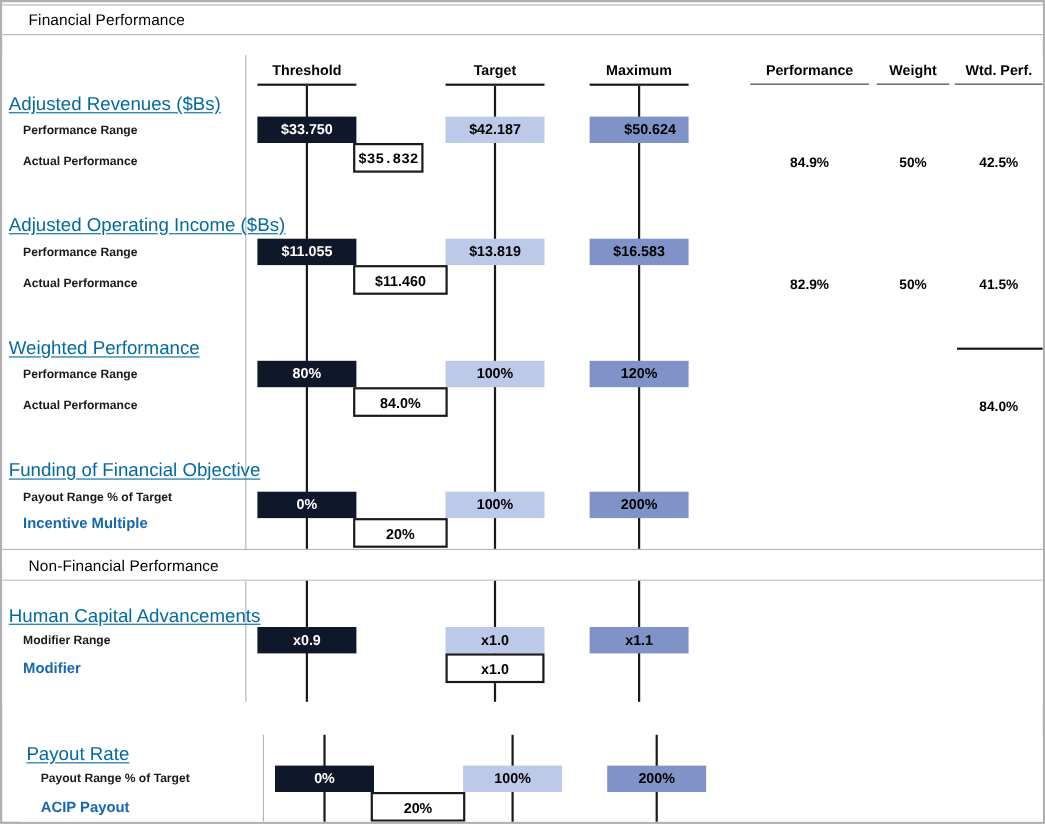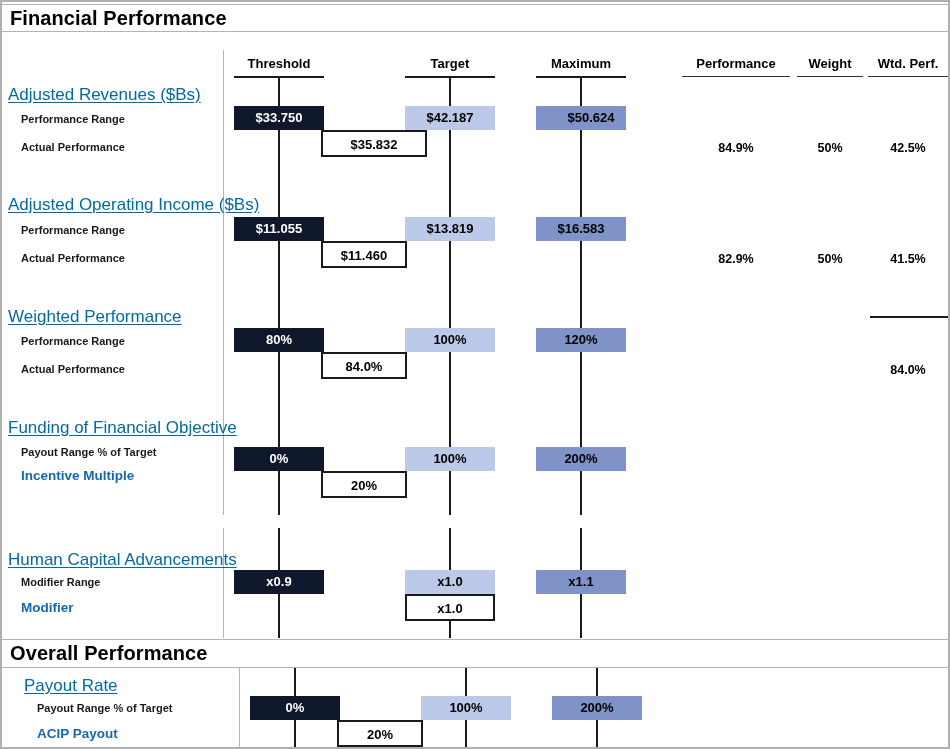--- a/index.html
+++ b/index.html
@@ -23,25 +23,26 @@
     left:0;
     width:946px;
     box-sizing:border-box;
     border-top:1px solid #b4b4b4;
     border-bottom:1px solid #b4b4b4;
     background:#ffffff;
     display:flex;
     align-items:center;
   }
   .band-title{
-    font-size:20px;
-    font-weight:bold;
+    font-size:14px;
+    font-weight:normal;
     color:#000000;
     padding-left:8px;
     letter-spacing:0.1px;
+    margin-left:16px;
   }
 
   
   .panel{
     position:absolute;
     left:0;
     width:946px;
     box-sizing:border-box;
     background:#ffffff;
   }
@@ -176,21 +177,21 @@
     <div class="vline" style="left:447px;top:28px;height:437px;"></div>
     <div class="vline" style="left:578px;top:28px;height:437px;"></div>
 
     <div class="grp-label" style="top:35px;">Adjusted Revenues ($Bs)</div>
     <div class="row-label" style="top:63px;">Performance Range</div>
     <div class="row-label" style="top:91px;">Actual Performance</div>
 
     <div class="bar threshold" style="left:232px;top:56px;width:90px;">$33.750</div>
     <div class="bar target" style="left:403px;top:56px;width:90px;">$42.187</div>
     <div class="bar maximum" style="left:534px;top:56px;width:90px;padding-left:20px;">$50.624</div>
-    <div class="callout" style="left:319px;top:80px;width:106px;">$35.832</div>
+    <div class="callout" style="left:319px;top:80px;width:64px;font-family:Liberation Mono, monospace;">$35.832</div>
 
     <div class="metric" style="left:680px;top:91px;width:108px;">84.9%</div>
     <div class="metric" style="left:795px;top:91px;width:66px;">50%</div>
     <div class="metric" style="left:866px;top:91px;width:80px;">42.5%</div>
 
     <div class="grp-label" style="top:145px;">Adjusted Operating Income ($Bs)</div>
     <div class="row-label" style="top:174px;">Performance Range</div>
     <div class="row-label" style="top:202px;">Actual Performance</div>
 
     <div class="bar threshold" style="left:232px;top:167px;width:90px;">$11.055</div>
@@ -217,41 +218,41 @@
     <div class="grp-label" style="top:368px;">Funding of Financial Objective</div>
     <div class="row-label" style="top:396px;">Payout Range % of Target</div>
     <div class="row-label accent" style="top:418px;">Incentive Multiple</div>
 
     <div class="bar threshold" style="left:232px;top:397px;width:90px;">0%</div>
     <div class="bar target" style="left:403px;top:397px;width:90px;">100%</div>
     <div class="bar maximum" style="left:534px;top:397px;width:90px;">200%</div>
     <div class="callout" style="left:319px;top:421px;width:86px;">20%</div>
   </div>
 
+  <div class="band" style="top:497px;height:29px;">
+    <span class="band-title">Non-Financial Performance</span>
+  </div>
 
   <div class="panel" style="top:526px;height:110px;">
     <div class="col-div" style="left:221px;"></div>
 
     <div class="vline" style="left:276px;top:0px;height:110px;"></div>
     <div class="vline" style="left:447px;top:0px;height:110px;"></div>
     <div class="vline" style="left:578px;top:0px;height:110px;"></div>
 
     <div class="grp-label" style="top:22px;">Human Capital Advancements</div>
     <div class="row-label" style="top:48px;">Modifier Range</div>
     <div class="row-label accent" style="top:72px;">Modifier</div>
 
     <div class="bar threshold" style="left:232px;top:42px;width:90px;">x0.9</div>
     <div class="bar target" style="left:403px;top:42px;width:90px;">x1.0</div>
     <div class="bar maximum" style="left:534px;top:42px;width:90px;">x1.1</div>
     <div class="callout" style="left:403px;top:66px;width:90px;">x1.0</div>
   </div>
 
-  <div class="band" style="top:637px;height:29px;">
-    <span class="band-title">Overall Performance</span>
-  </div>
 
   <div class="panel" style="top:666px;height:81px;margin-left:16px;">
     <div class="col-div" style="left:221px;"></div>
 
     <div class="vline" style="left:276px;top:0px;height:81px;"></div>
     <div class="vline" style="left:447px;top:0px;height:81px;"></div>
     <div class="vline" style="left:578px;top:0px;height:81px;"></div>
 
     <div class="grp-label" style="top:8px;">Payout Rate</div>
     <div class="row-label" style="top:34px;">Payout Range % of Target</div>

